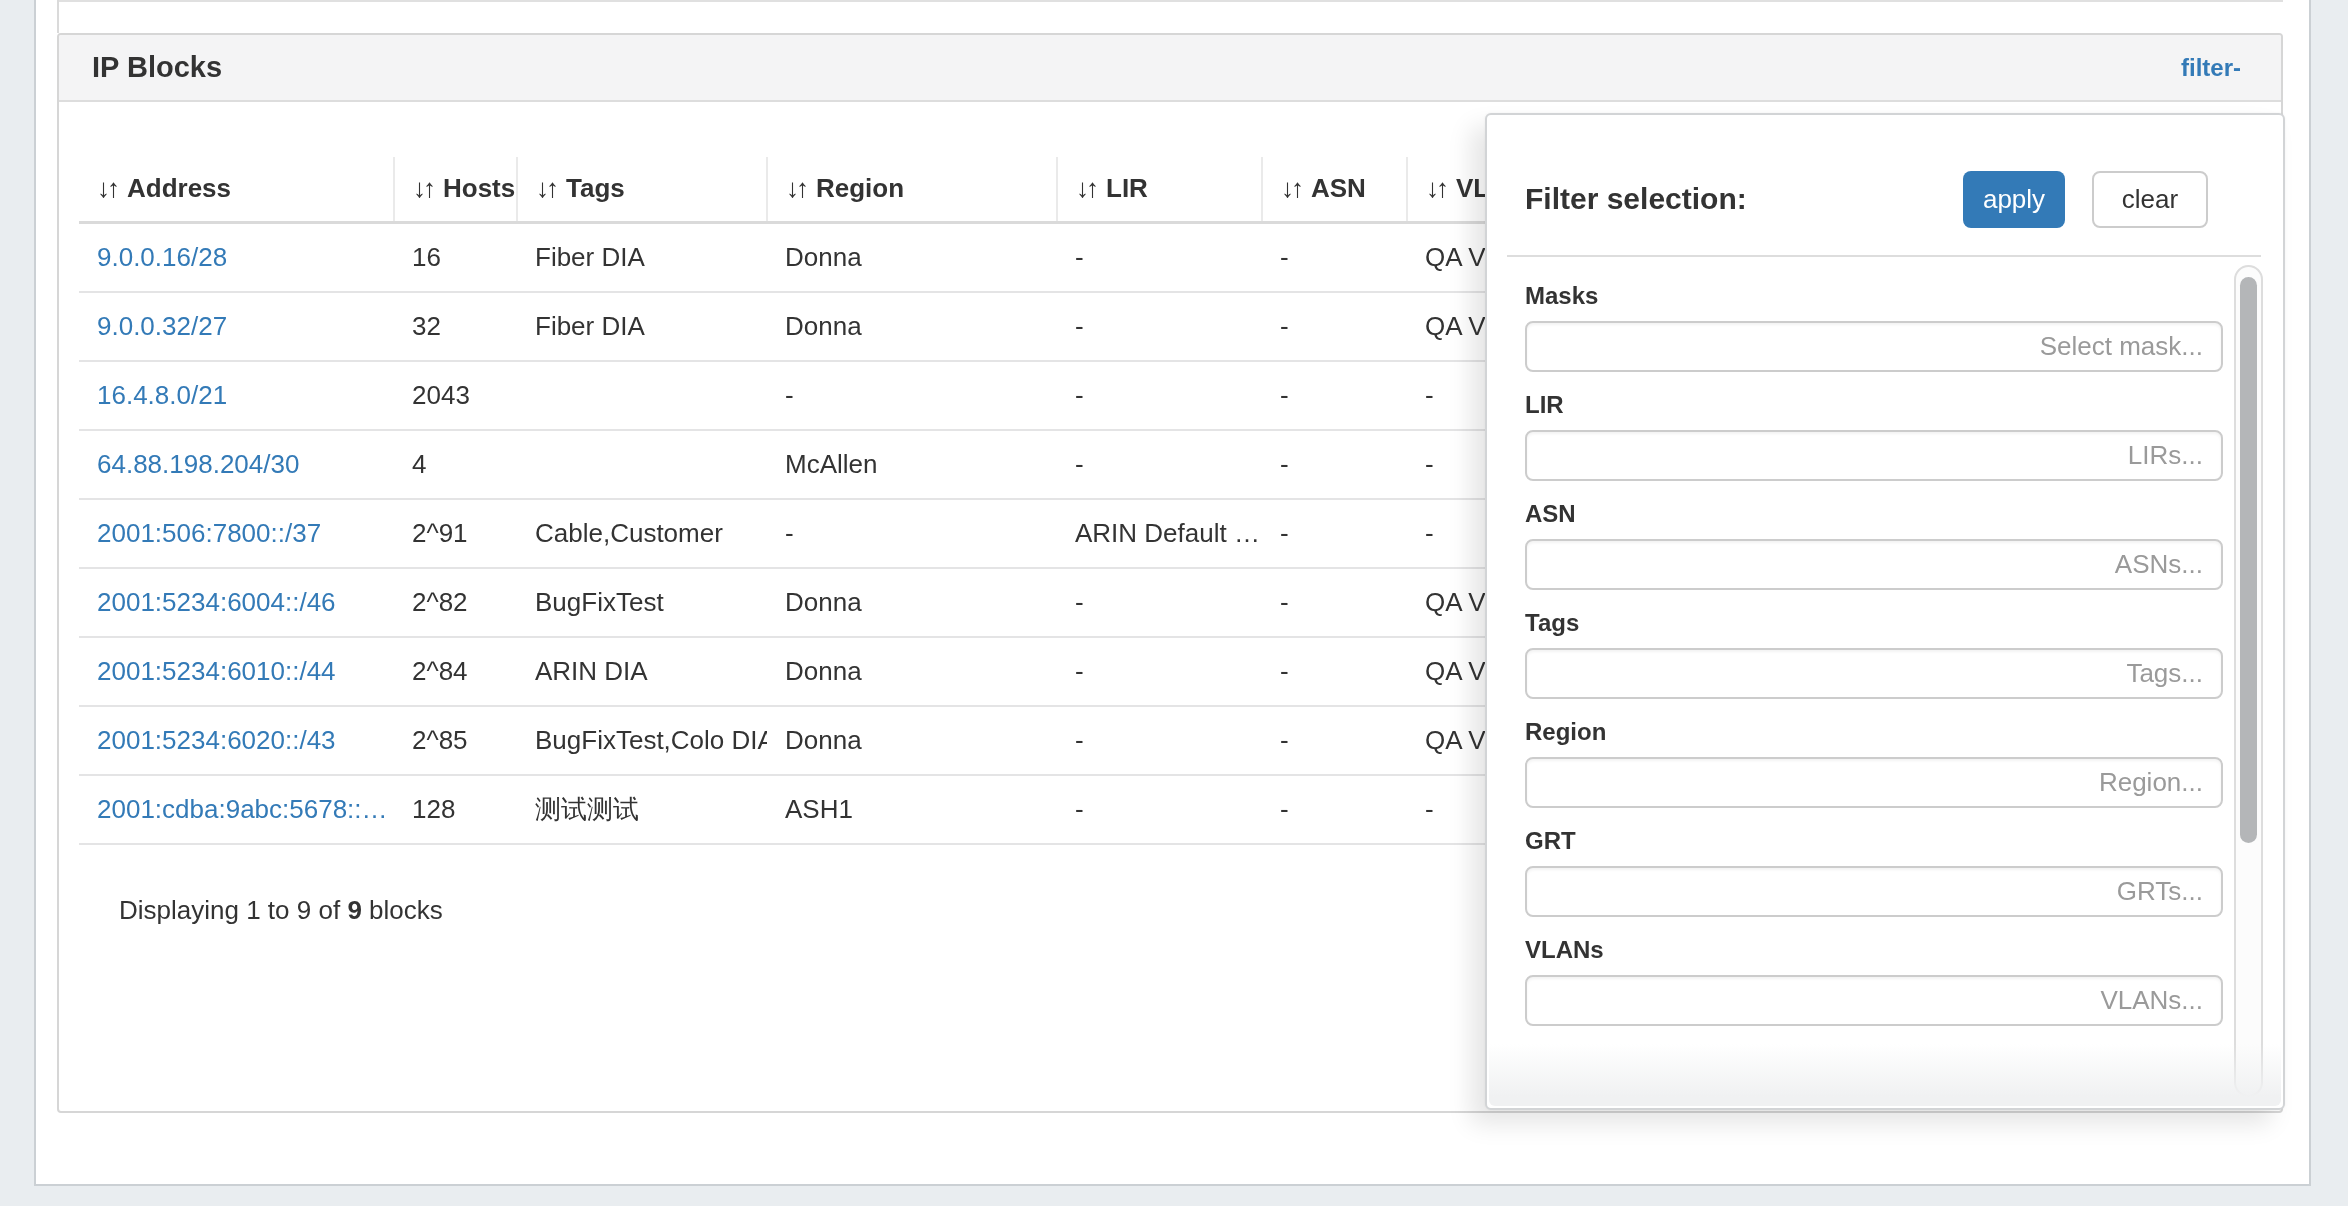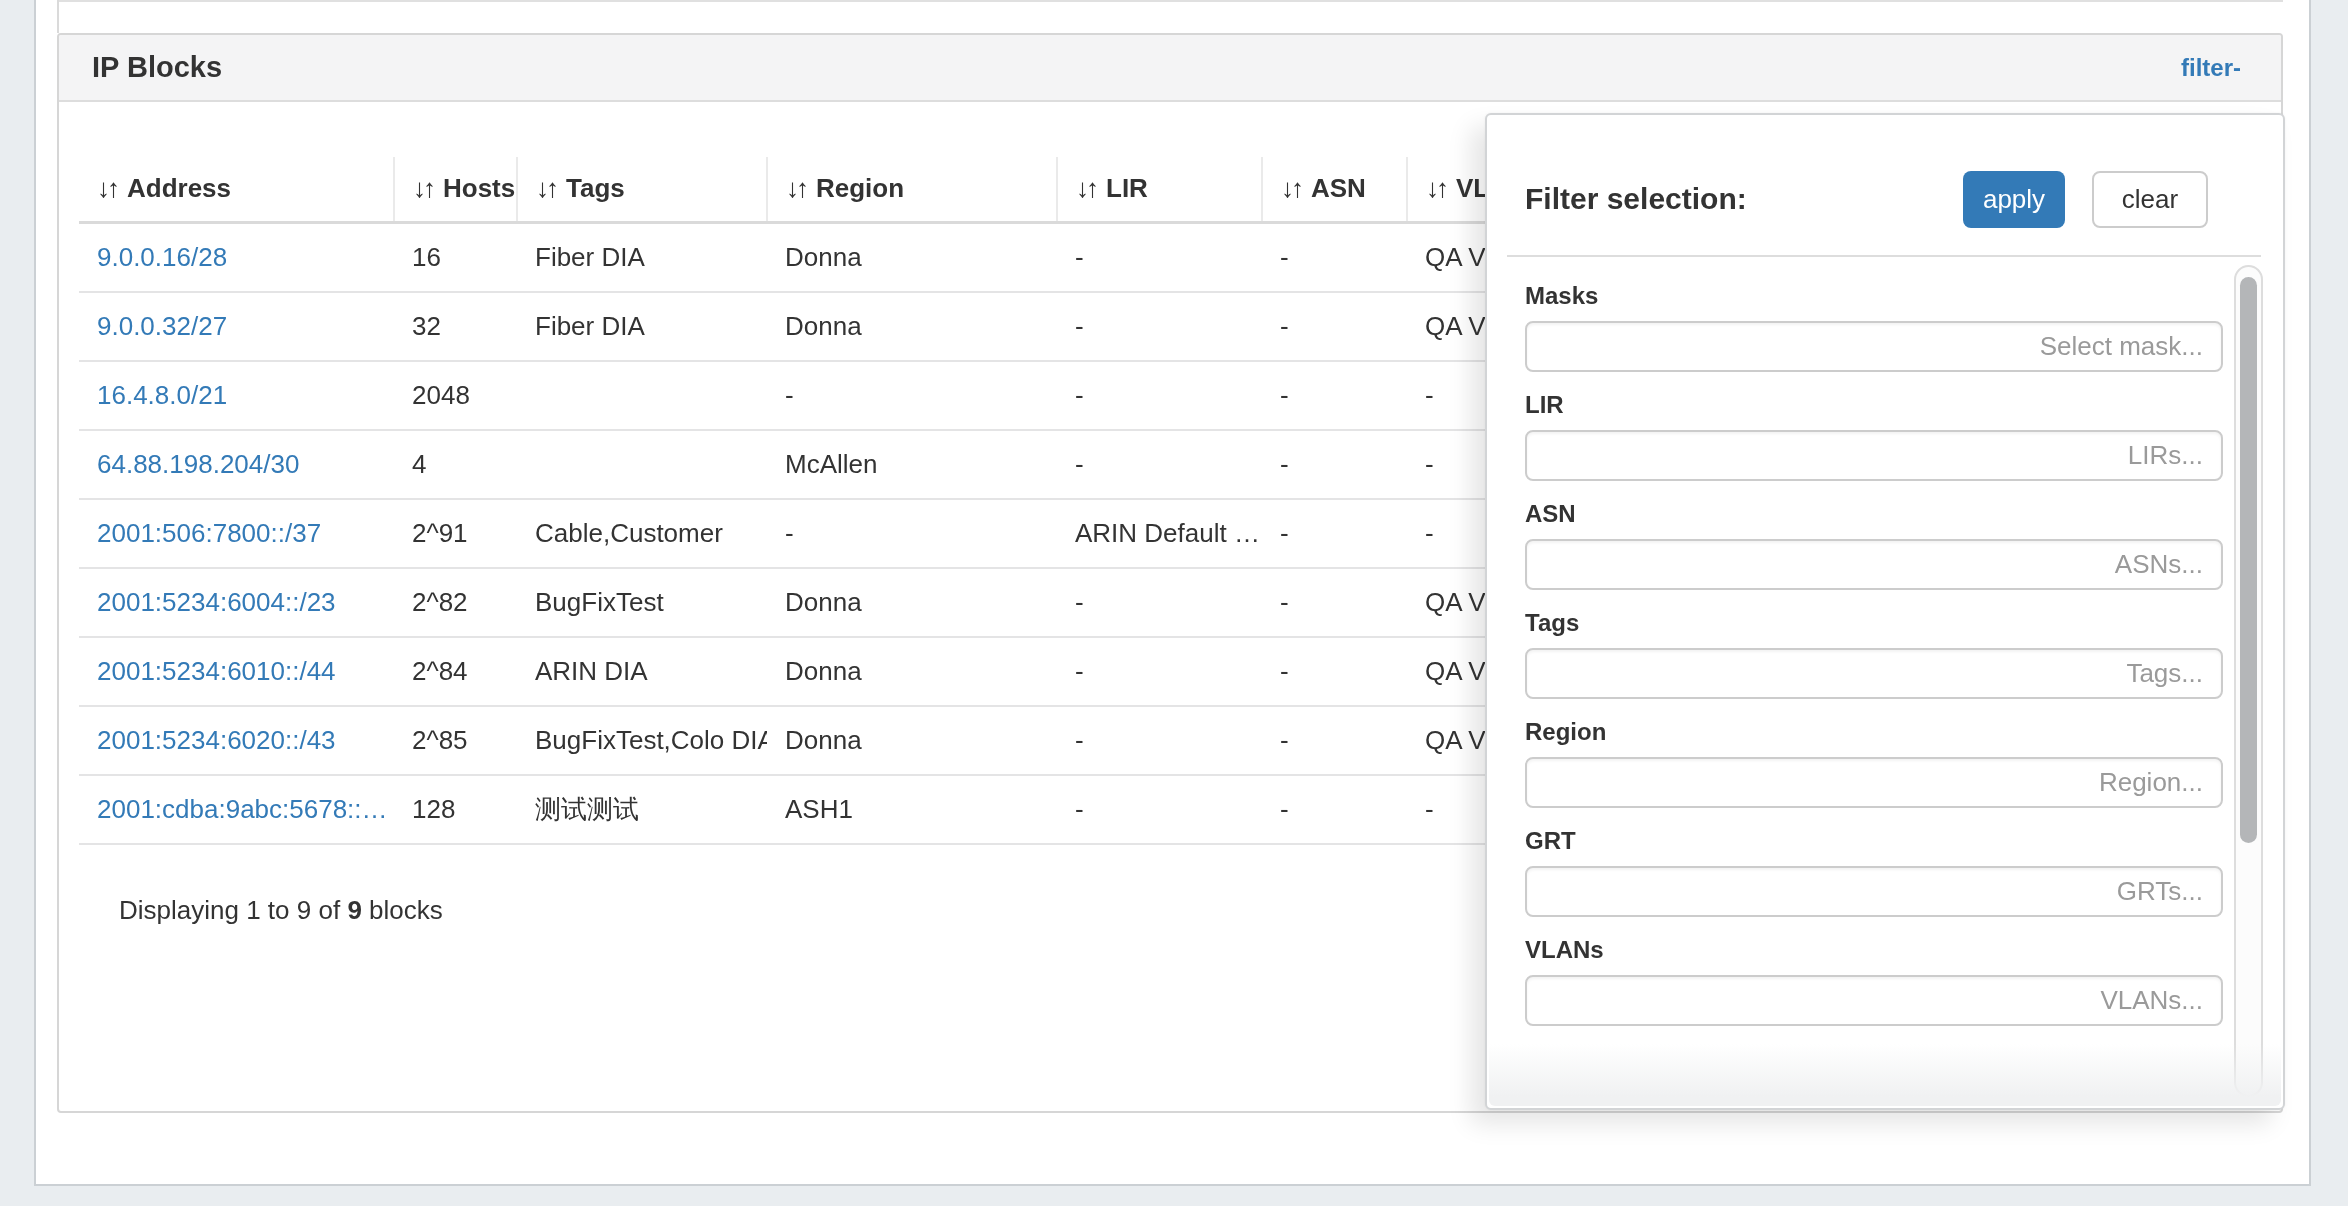--- a/index.html
+++ b/index.html
@@ -138,21 +138,21 @@
           <td class="addr">9.0.0.32/27</td>
           <td>32</td>
           <td>Fiber DIA</td>
           <td>Donna</td>
           <td>-</td>
           <td>-</td>
           <td>QA VLAN</td>
         </tr>
           <tr>
           <td class="addr">16.4.8.0/21</td>
-          <td>2048</td>
+          <td>2043</td>
           <td></td>
           <td>-</td>
           <td>-</td>
           <td>-</td>
           <td>-</td>
         </tr>
           <tr>
           <td class="addr">64.88.198.204/30</td>
           <td>4</td>
           <td></td>
@@ -164,21 +164,21 @@
           <tr>
           <td class="addr">2001:506:7800::/37</td>
           <td>2^91</td>
           <td>Cable,Customer</td>
           <td>-</td>
           <td>ARIN Default …</td>
           <td>-</td>
           <td>-</td>
         </tr>
           <tr>
-          <td class="addr">2001:5234:6004::/23</td>
+          <td class="addr">2001:5234:6004::/46</td>
           <td>2^82</td>
           <td>BugFixTest</td>
           <td>Donna</td>
           <td>-</td>
           <td>-</td>
           <td>QA VLAN</td>
         </tr>
           <tr>
           <td class="addr">2001:5234:6010::/44</td>
           <td>2^84</td>

